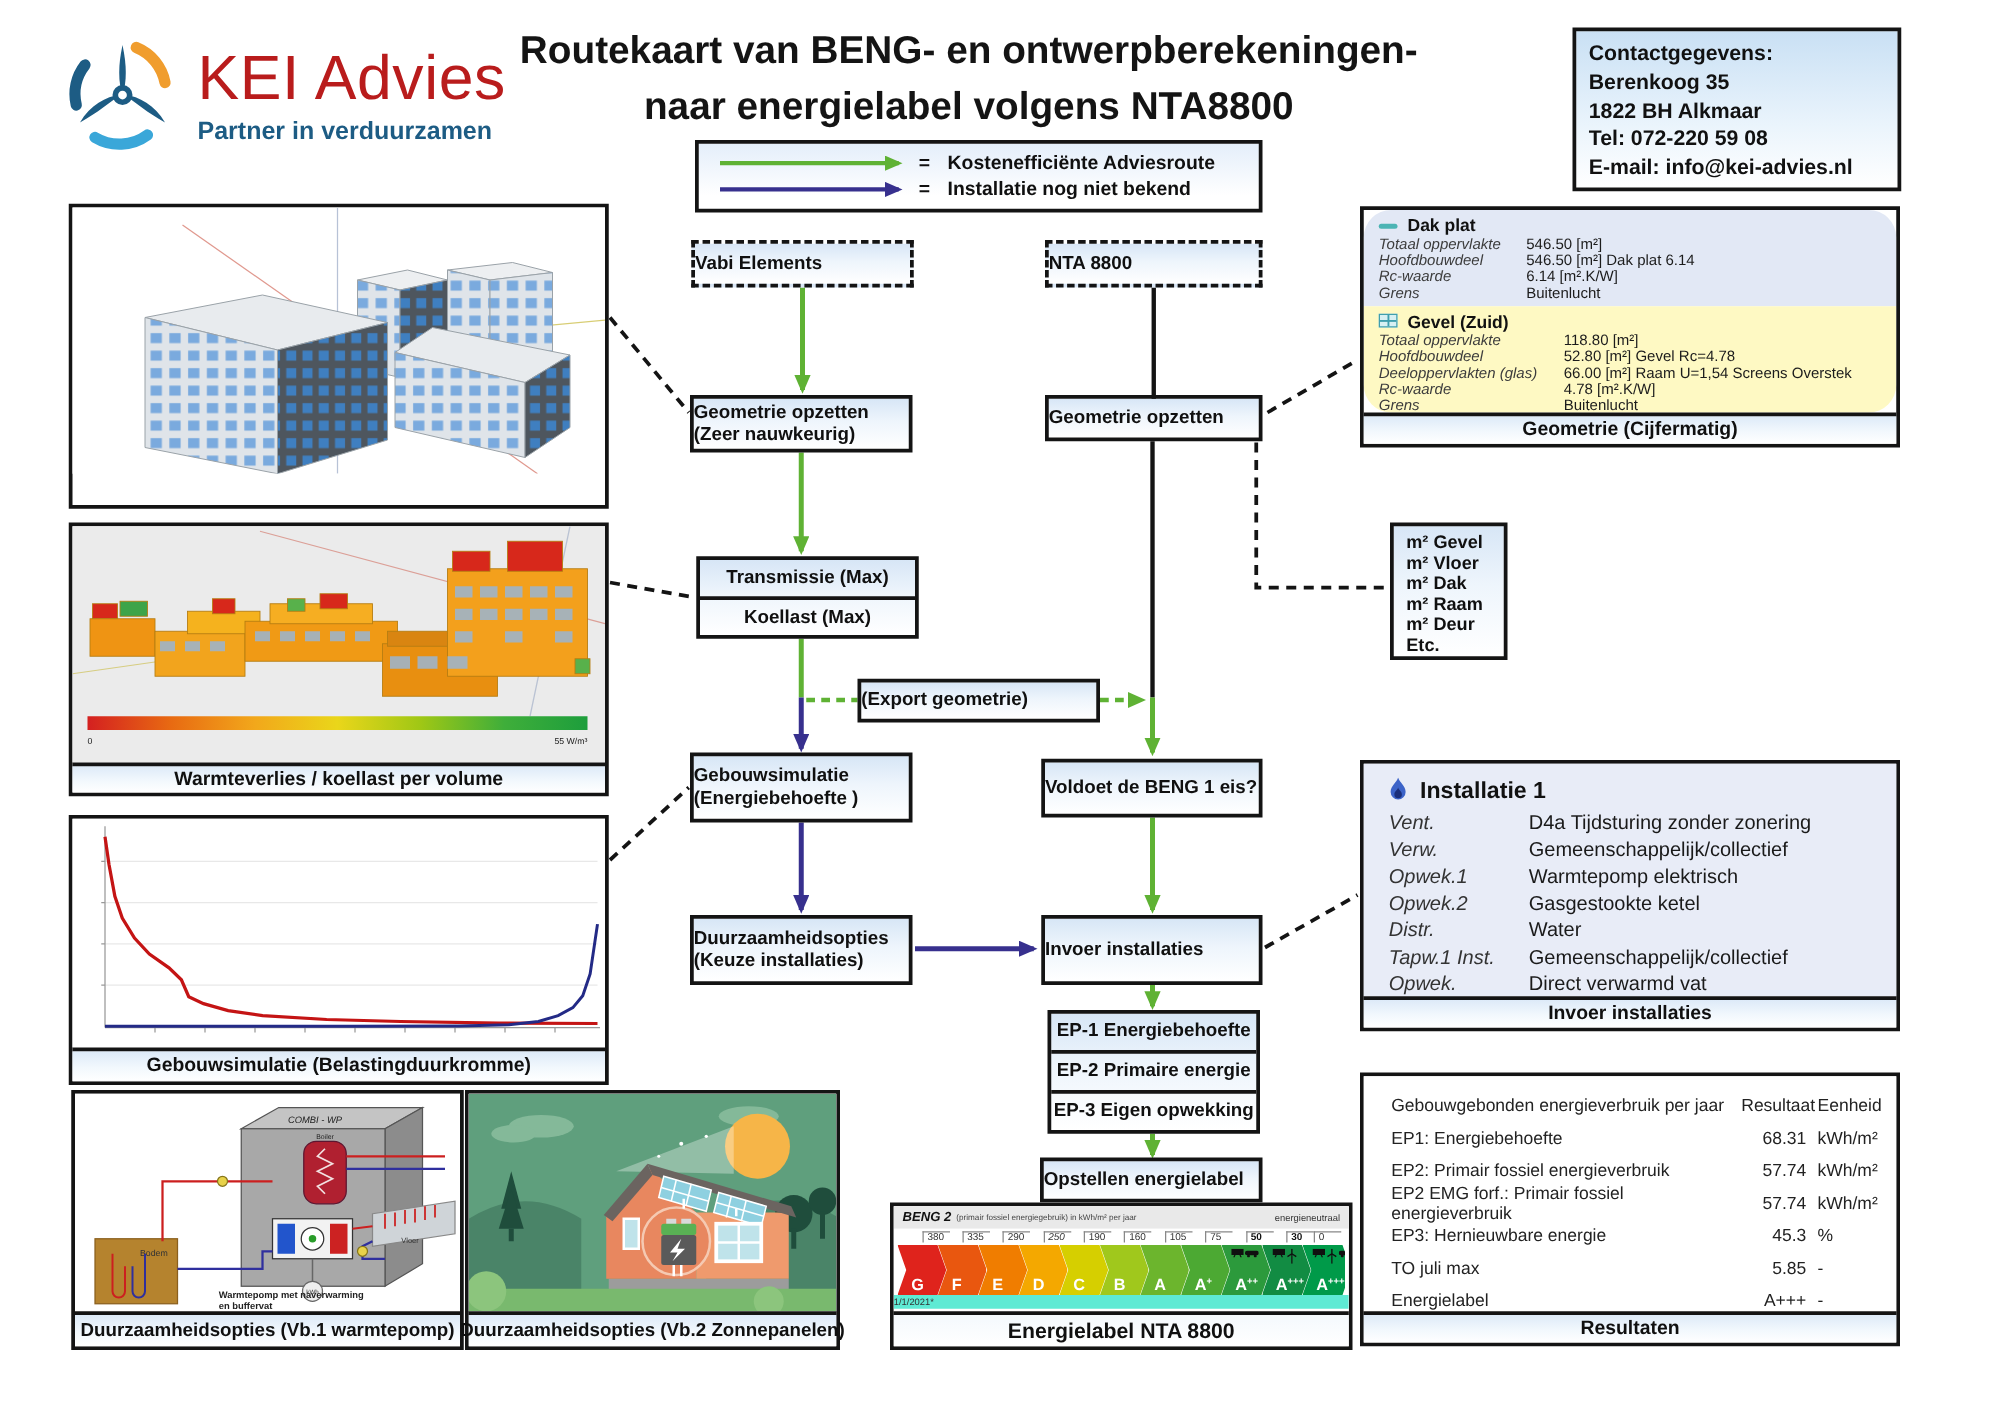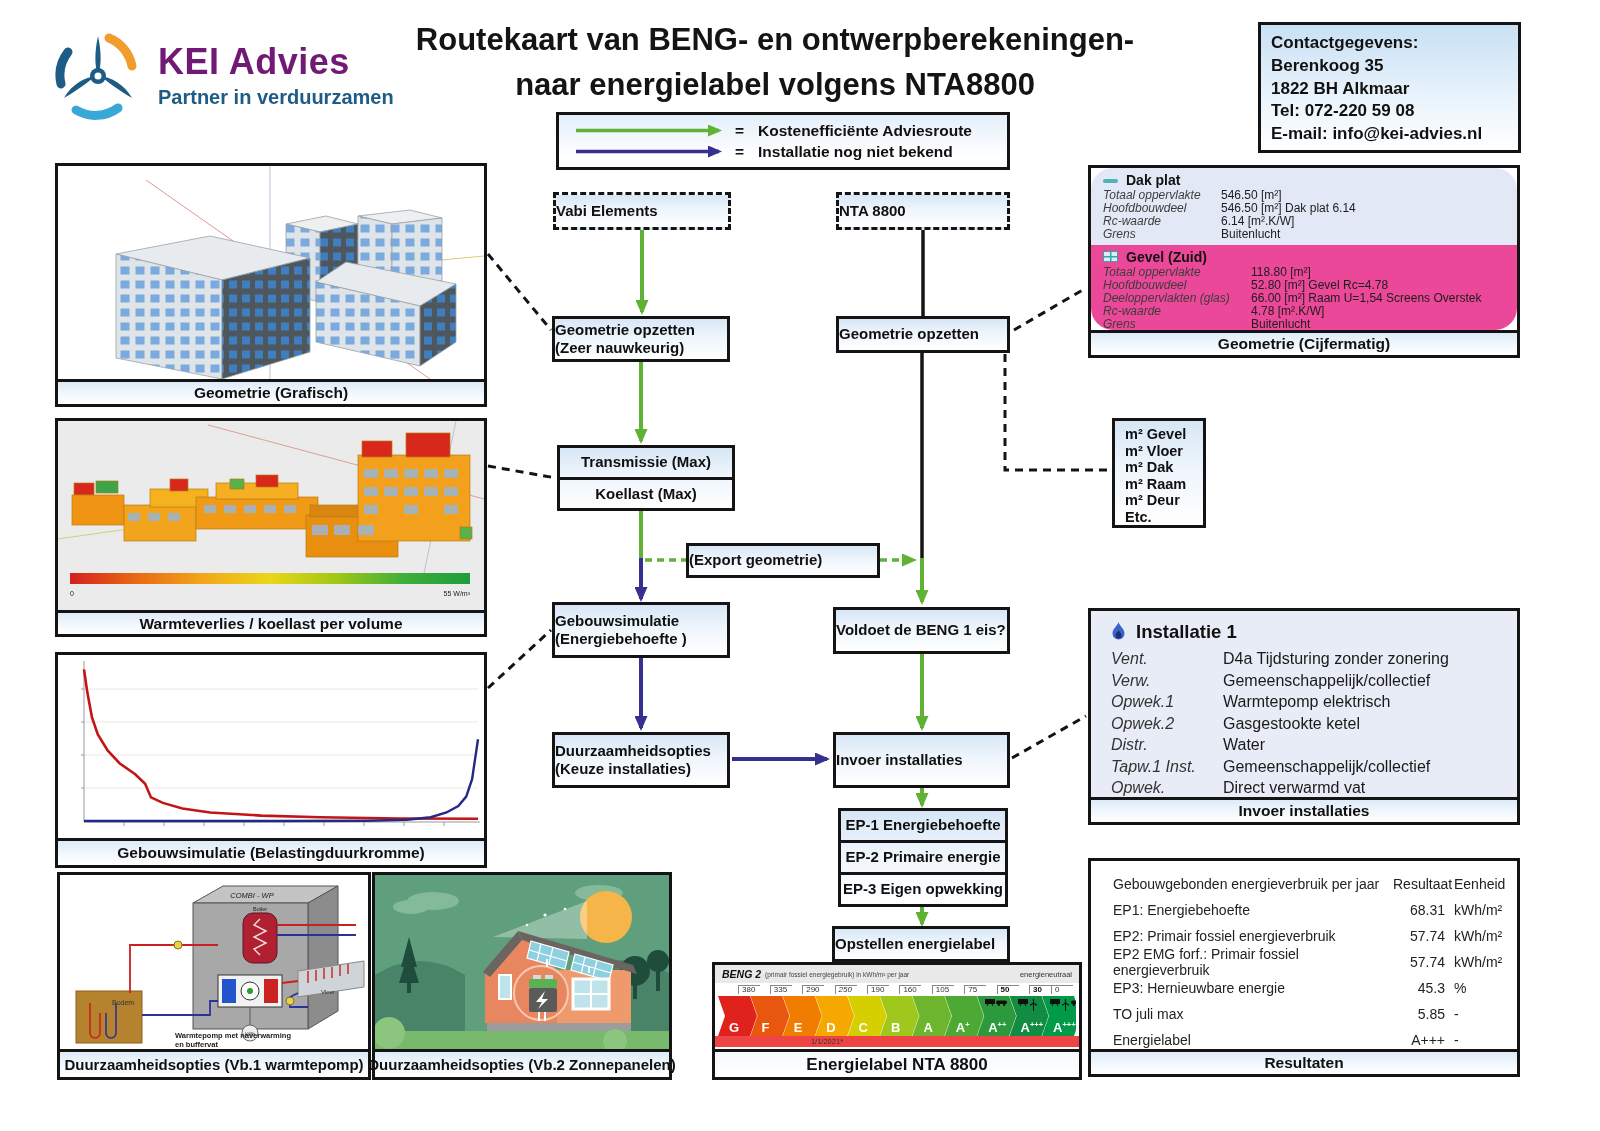--- a/index.html
+++ b/index.html
@@ -25,21 +25,21 @@
   .cap {
     position: absolute; left: 0; right: 0; bottom: 0; z-index: 3;
     border-top: 3px solid #141414;
     background: linear-gradient(180deg, #ddeaf8 0%, #f2f8fd 55%, #ffffff 100%);
     display: flex; align-items: center; justify-content: center;
     font-weight: bold; font-size: 15.5px; color: #101010; white-space: nowrap;
   }
 
   
   #logo { left: 52px; top: 26px; display: flex; align-items: center; gap: 14px; }
-  #logo-text .name { font-size: 36px; font-weight: bold; color: #701a75; letter-spacing: 0.5px; }
+  #logo-text .name { font-size: 50px; font-weight: normal; color: #b91c1c; letter-spacing: 0.5px; }
   #logo-text .tag  { font-size: 20px; font-weight: bold; color: #1d5c84; margin-top: 3px; }
   #title { left: 380px; top: 22px; width: 790px; text-align: center; }
   #title .t1, #title .t2 { font-size: 31px; font-weight: bold; color: #141414; }
   #title .t2 { margin-top: 9px; }
   #contact {
     left: 1258px; top: 22px; width: 263px; height: 131px;
     border: 3px solid #141414; z-index: 2;
     background: linear-gradient(180deg, #c9e0f4 0%, #eaf4fc 60%, #ffffff 100%);
     padding: 7px 10px; font-size: 17px; font-weight: bold; line-height: 1.34; color: #111;
   }
@@ -49,21 +49,21 @@
     background: linear-gradient(180deg, #e4eefa 0%, #ffffff 80%);
     display: flex; flex-direction: column; justify-content: center; gap: 3px; padding: 4px 14px;
   }
   .leg-row { display: flex; align-items: center; font-weight: bold; font-size: 15.5px; color: #101010; }
   .leg-row .eq { margin: 0 14px 0 10px; }
 
   
   #geo-sections { position: absolute; inset: 0 0 25px 0; overflow: hidden; font-size: 12px; border-radius: 22px; }
   .geo-sec { padding: 3px 6px 4px 12px; }
   .sec-dak   { background: #e2e8f5; }
-  .sec-gevel { background: #ec4899; }
+  .sec-gevel { background: #fef9c3; }
   .geo-head { display: flex; align-items: center; gap: 8px; height: 17px; margin-bottom: 1px; }
   .geo-title { font-weight: bold; font-size: 14px; color: #111; }
   .geo-ic { width: 15px; height: 11px; }
   .ic-dak { height: 4px; margin-top: 3px; background: #4cb4b4; border-radius: 2px; }
   .ic-gevel { border: 1.5px solid #3f9fae; background:
       linear-gradient(#3f9fae, #3f9fae) 0 50%/100% 1.5px no-repeat,
       linear-gradient(#3f9fae, #3f9fae) 50% 0/1.5px 100% no-repeat, #d7f0f3; }
   .geo-row { display: flex; line-height: 13px; }
   .geo-lab { font-style: italic; color: #3c3c3c; flex: 0 0 auto; }
   .sec-dak .geo-lab { width: 118px; }
@@ -98,21 +98,21 @@
   #el-head .neu { margin-left: auto; font-size: 7.5px; color: #333; }
   #el-scale { position: relative; height: 13px; background: #fff; }
   .el-num { position: absolute; top: 2px; font-size: 8px; color: #333; border-left: 1px solid #888; border-top: 1px solid #888; padding: 0 0 0 3px; width: 22px; height: 9px; line-height: 8px; }
   .el-bold { font-weight: bold; color: #111; }
   #el-grades { position: relative; height: 40px; margin: 0 3px; overflow: hidden; }
   .el-seg { position: absolute; top: 0; width: 39px; height: 40px;
     clip-path: polygon(0 0, calc(100% - 7px) 0, 100% 50%, calc(100% - 7px) 100%, 0 100%, 7px 50%); }
   .el-letter { position: absolute; left: 11px; bottom: 1px; color: #fff; font-weight: bold; font-size: 13px; }
   .el-letter sup { font-size: 7.5px; }
   .el-icons { position: absolute; top: 3px; left: 8px; display: flex; gap: 1px; align-items: flex-start; }
-  #el-date { height: 11px; background: #ef4444; font-size: 7.5px; color: #333; text-align: center; padding-right: 140px; line-height: 11px; }
+  #el-date { height: 11px; background: #5eead4; font-size: 7.5px; color: #333; text-align: left; padding-right: 140px; line-height: 11px; }
 
   
   .imgwrap { position: absolute; inset: 0; overflow: hidden; background: #fff; }
   #p2 .imgwrap { background: #ebebeb; }
   #cbar { position: absolute; left: 12px; right: 14px; bottom: 26px; height: 11px;
     background: linear-gradient(90deg, #d42020, #e86a12, #f2a71b, #ead61a, #9fc715, #3fae3a, #1d9e3c); }
   .cbar-lab { position: absolute; bottom: 13px; font-size: 7px; color: #222; }
   svg text { font-family: "Liberation Sans", sans-serif; }
 </style>
 </head>
@@ -298,21 +298,20 @@
           <polygon points="164,114 252,92 252,186 164,213" fill="url(#winB)"></polygon>
         </g>
 
         <g stroke="#9aa2a8" stroke-width="0.8">
           <polygon points="288,96 398,118 362,140 258,116" fill="#e8ebee"></polygon>
           <polygon points="258,116 362,140 362,200 258,176" fill="url(#winA)"></polygon>
           <polygon points="362,140 398,118 398,176 362,200" fill="url(#winB)"></polygon>
         </g>
       </svg>
     </div>
-    <div class="cap" style="height:25px;">Geometrie (Grafisch)</div>
   </div>
 
   <div class="panel" id="p2" style="left:55px;top:418px;width:432px;height:219px;padding-left:16px;">
     <div class="imgwrap" style="bottom:24px;">
       <svg width="426" height="152" viewBox="0 0 426 152">
         <line x1="150" y1="4" x2="426" y2="78" stroke="#cc5544" stroke-width="1" opacity="0.5"></line>
         <line x1="398" y1="0" x2="366" y2="152" stroke="#8899bb" stroke-width="1" opacity="0.5"></line>
         <line x1="0" y1="118" x2="70" y2="108" stroke="#c8b93a" stroke-width="1" opacity="0.6"></line>
         <g stroke="#b57d12" stroke-width="0.7">
           <rect x="16" y="62" width="20" height="12" fill="#d7281b"></rect>

